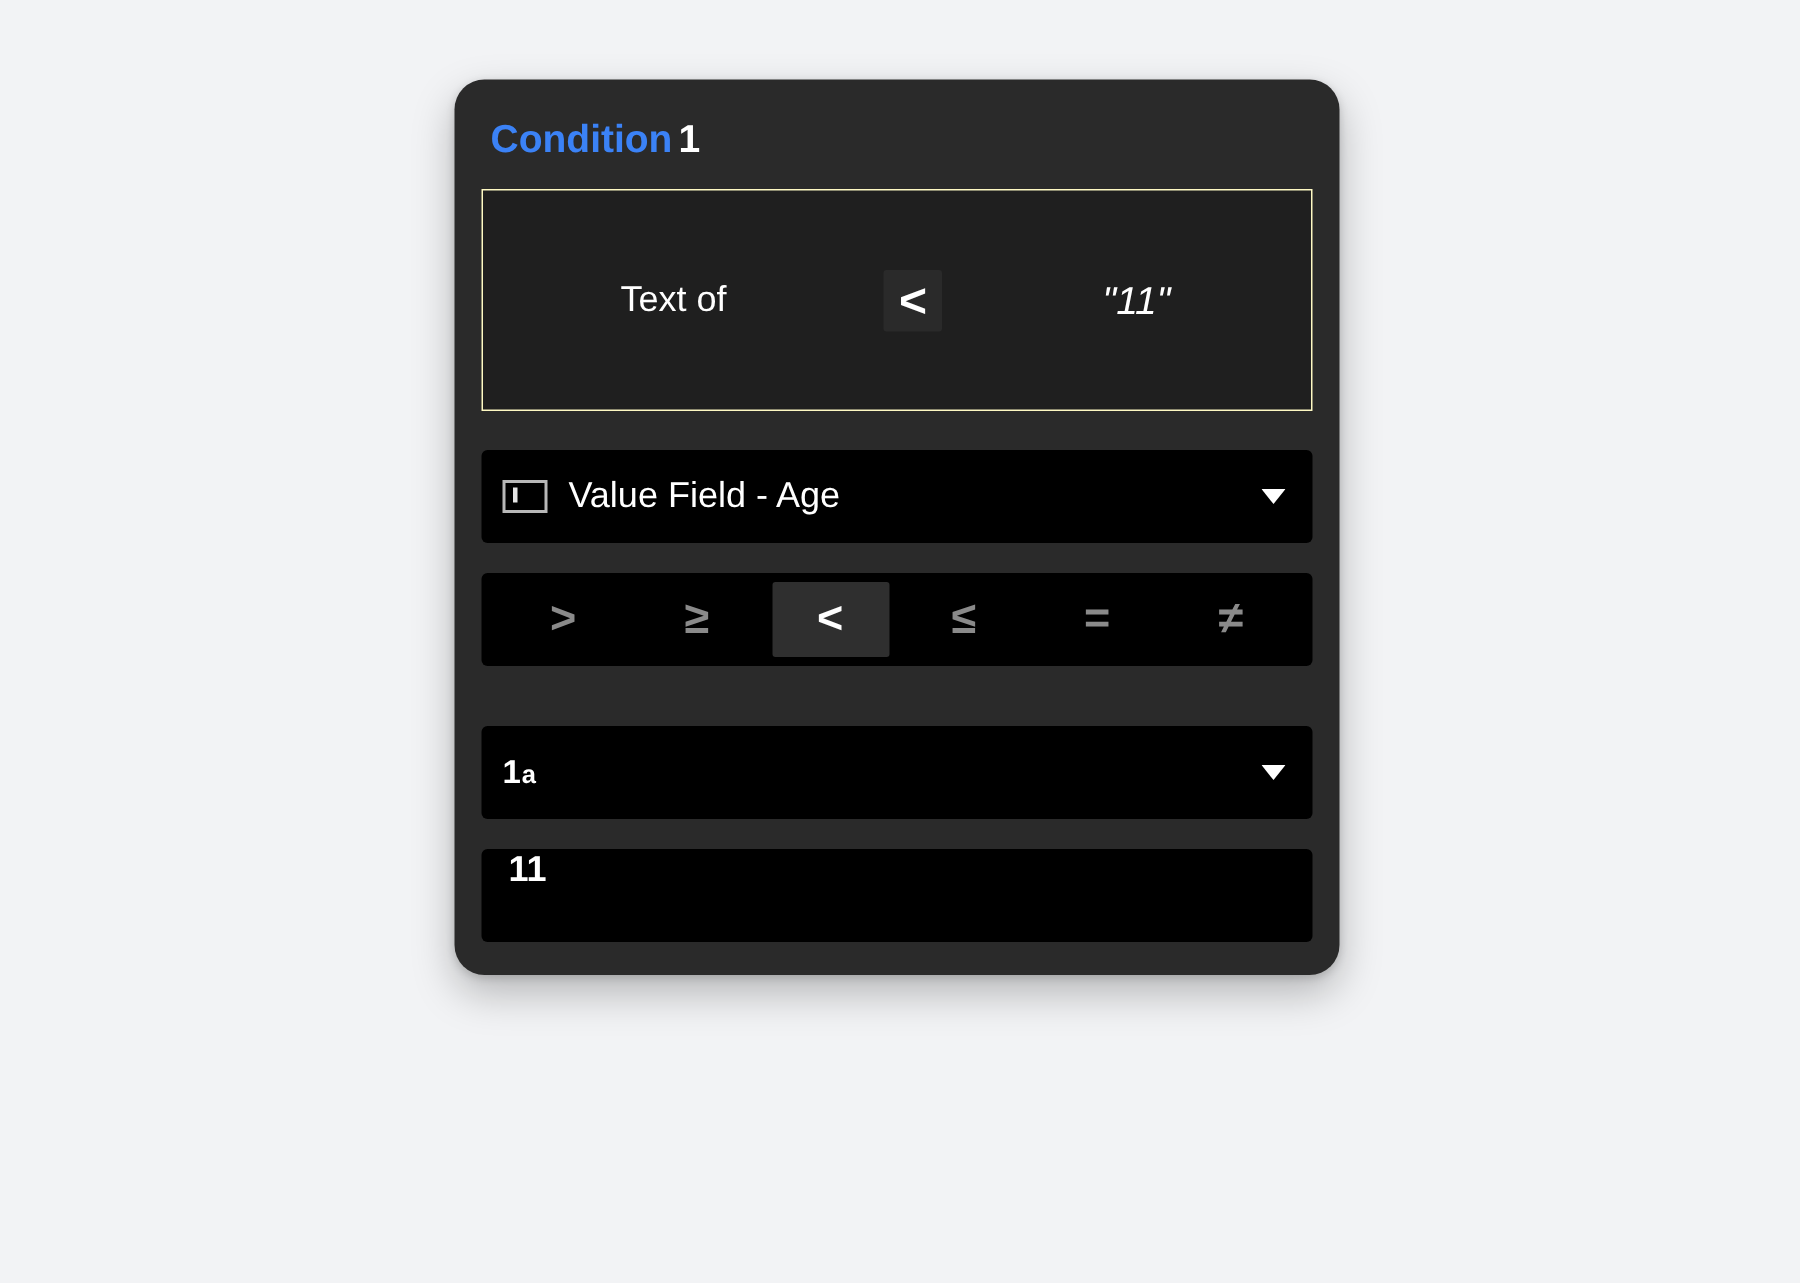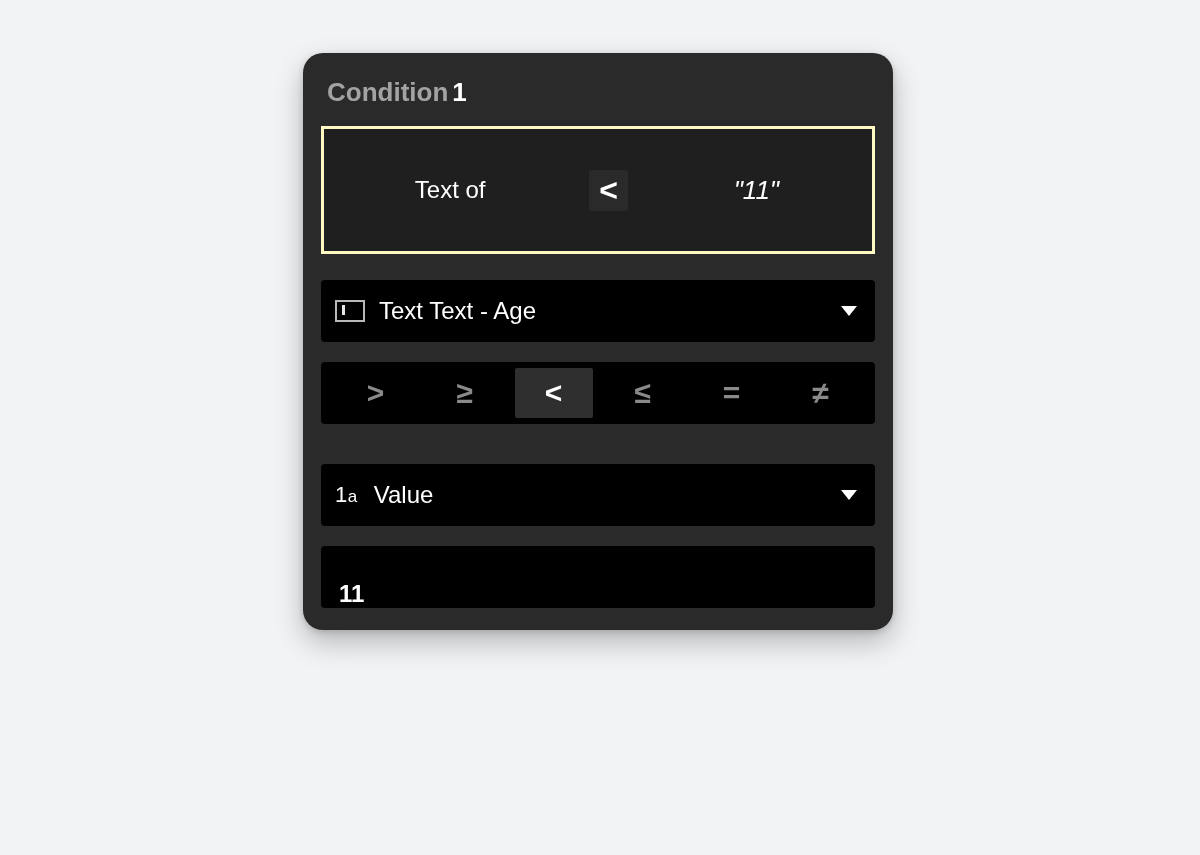--- a/index.html
+++ b/index.html
@@ -27,28 +27,28 @@
     padding: 20px 18px 22px 18px;
   }
 
   
   .panel-title {
     font-size: 26px;
     font-weight: 700;
     margin: 4px 0 18px 6px;
     user-select: none;
   }
-  .panel-title .dim { color: #a3a3a3; }
+  .panel-title .dim { color: #3b82f6; }
   .panel-title .num { color: #ffffff; margin-left: 4px; }
 
   
   .preview {
-    border: 3px solid #fef9c3;
+    border: 1px solid #fef9c3;
     background: #1f1f1f;
-    height: 128px;
+    height: 148px;
     display: flex;
     align-items: center;
     padding: 0 10px;
     margin-bottom: 26px;
   }
   .preview-left {
     flex: 0 0 44%;
     text-align: center;
     color: #ffffff;
     font-size: 24px;
@@ -116,21 +116,21 @@
     position: absolute;
     left: 5px; top: 3px;
     width: 3px; height: 10px;
     background: #e5e5e5;
   }
 
   
   .badge-1a {
     font-size: 22px;
     color: #ffffff;
-    font-weight: 400;
+    font-weight: 700;
     letter-spacing: 0.5px;
     margin-right: 16px;
     text-align: center;
   }
   .badge-1a .sm { font-size: 17px; }
 
   
   .op-bar {
     background: #000000;
     border-radius: 4px;
@@ -157,21 +157,21 @@
     background: #2f2f2f;
     color: #ffffff;
   }
 
   
   .input-row {
     background: #000000;
     border-radius: 4px;
     height: 62px;
     display: flex;
-    align-items: flex-end;
+    align-items: flex-start;
     padding: 0 18px;
     color: #ffffff;
     font-size: 24px;
     font-weight: 600;
     cursor: text;
   }
 
   .gap-lg { margin-top: 4px; }
 
 </style>
@@ -192,21 +192,21 @@
       <div class="preview-op">
         <span class="op-chip">&lt;</span>
       </div>
       <div class="preview-right">"11"</div>
     </div>
 
     <div class="row">
       <span class="lead-icon">
         <span class="tf-icon"></span>
       </span>
-      <span class="label">Text Text - Age</span>
+      <span class="label">Value Field - Age</span>
       <span class="chev">
         <svg width="16" height="10" viewBox="0 0 16 10">
             <polygon points="0,0 16,0 8,10" fill="#ffffff"></polygon>
           </svg>
       </span>
     </div>
 
 
     <div class="op-bar" id="op-bar">
         <div class="op-btn">&gt;</div>
@@ -215,21 +215,20 @@
         <div class="op-btn">≤</div>
         <div class="op-btn">=</div>
         <div class="op-btn">≠</div>
       </div>
 
     <div class="row gap-lg">
       <span class="badge-1a">
         
         <span id="badge-render">1<span class="sm">a</span></span>
       </span>
-      <span class="label">Value</span>
       <span class="chev">
         <svg width="16" height="10" viewBox="0 0 16 10">
             <polygon points="0,0 16,0 8,10" fill="#ffffff"></polygon>
           </svg>
       </span>
     </div>
 
     <div class="input-row">
       <span>11</span>
     </div>

